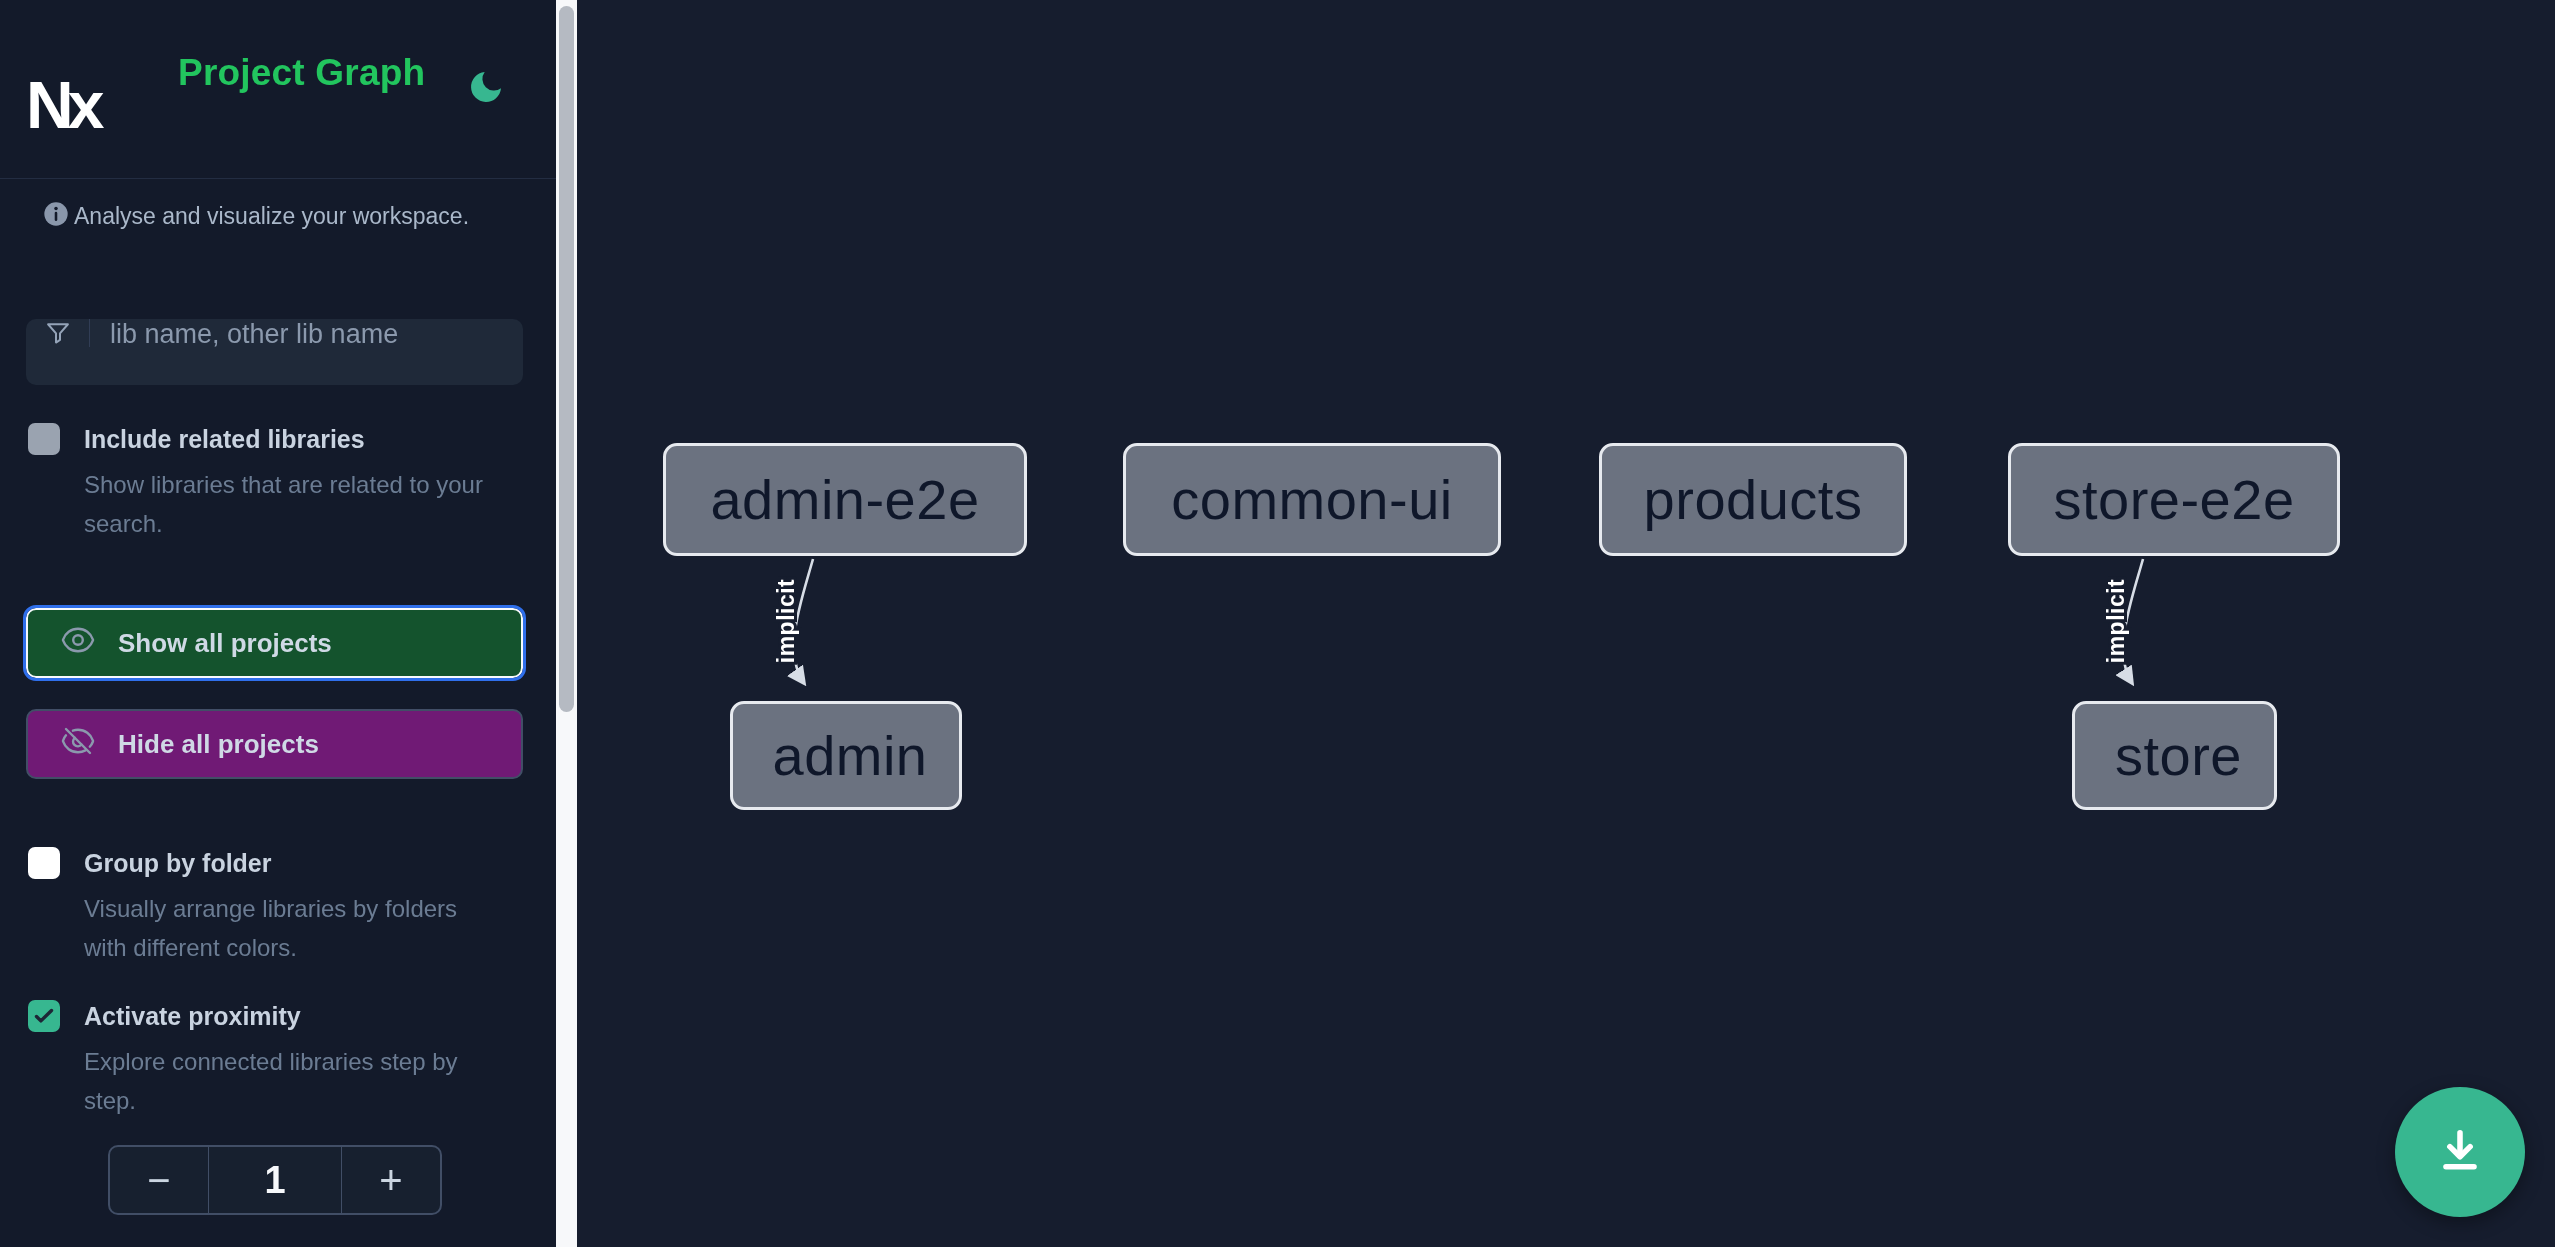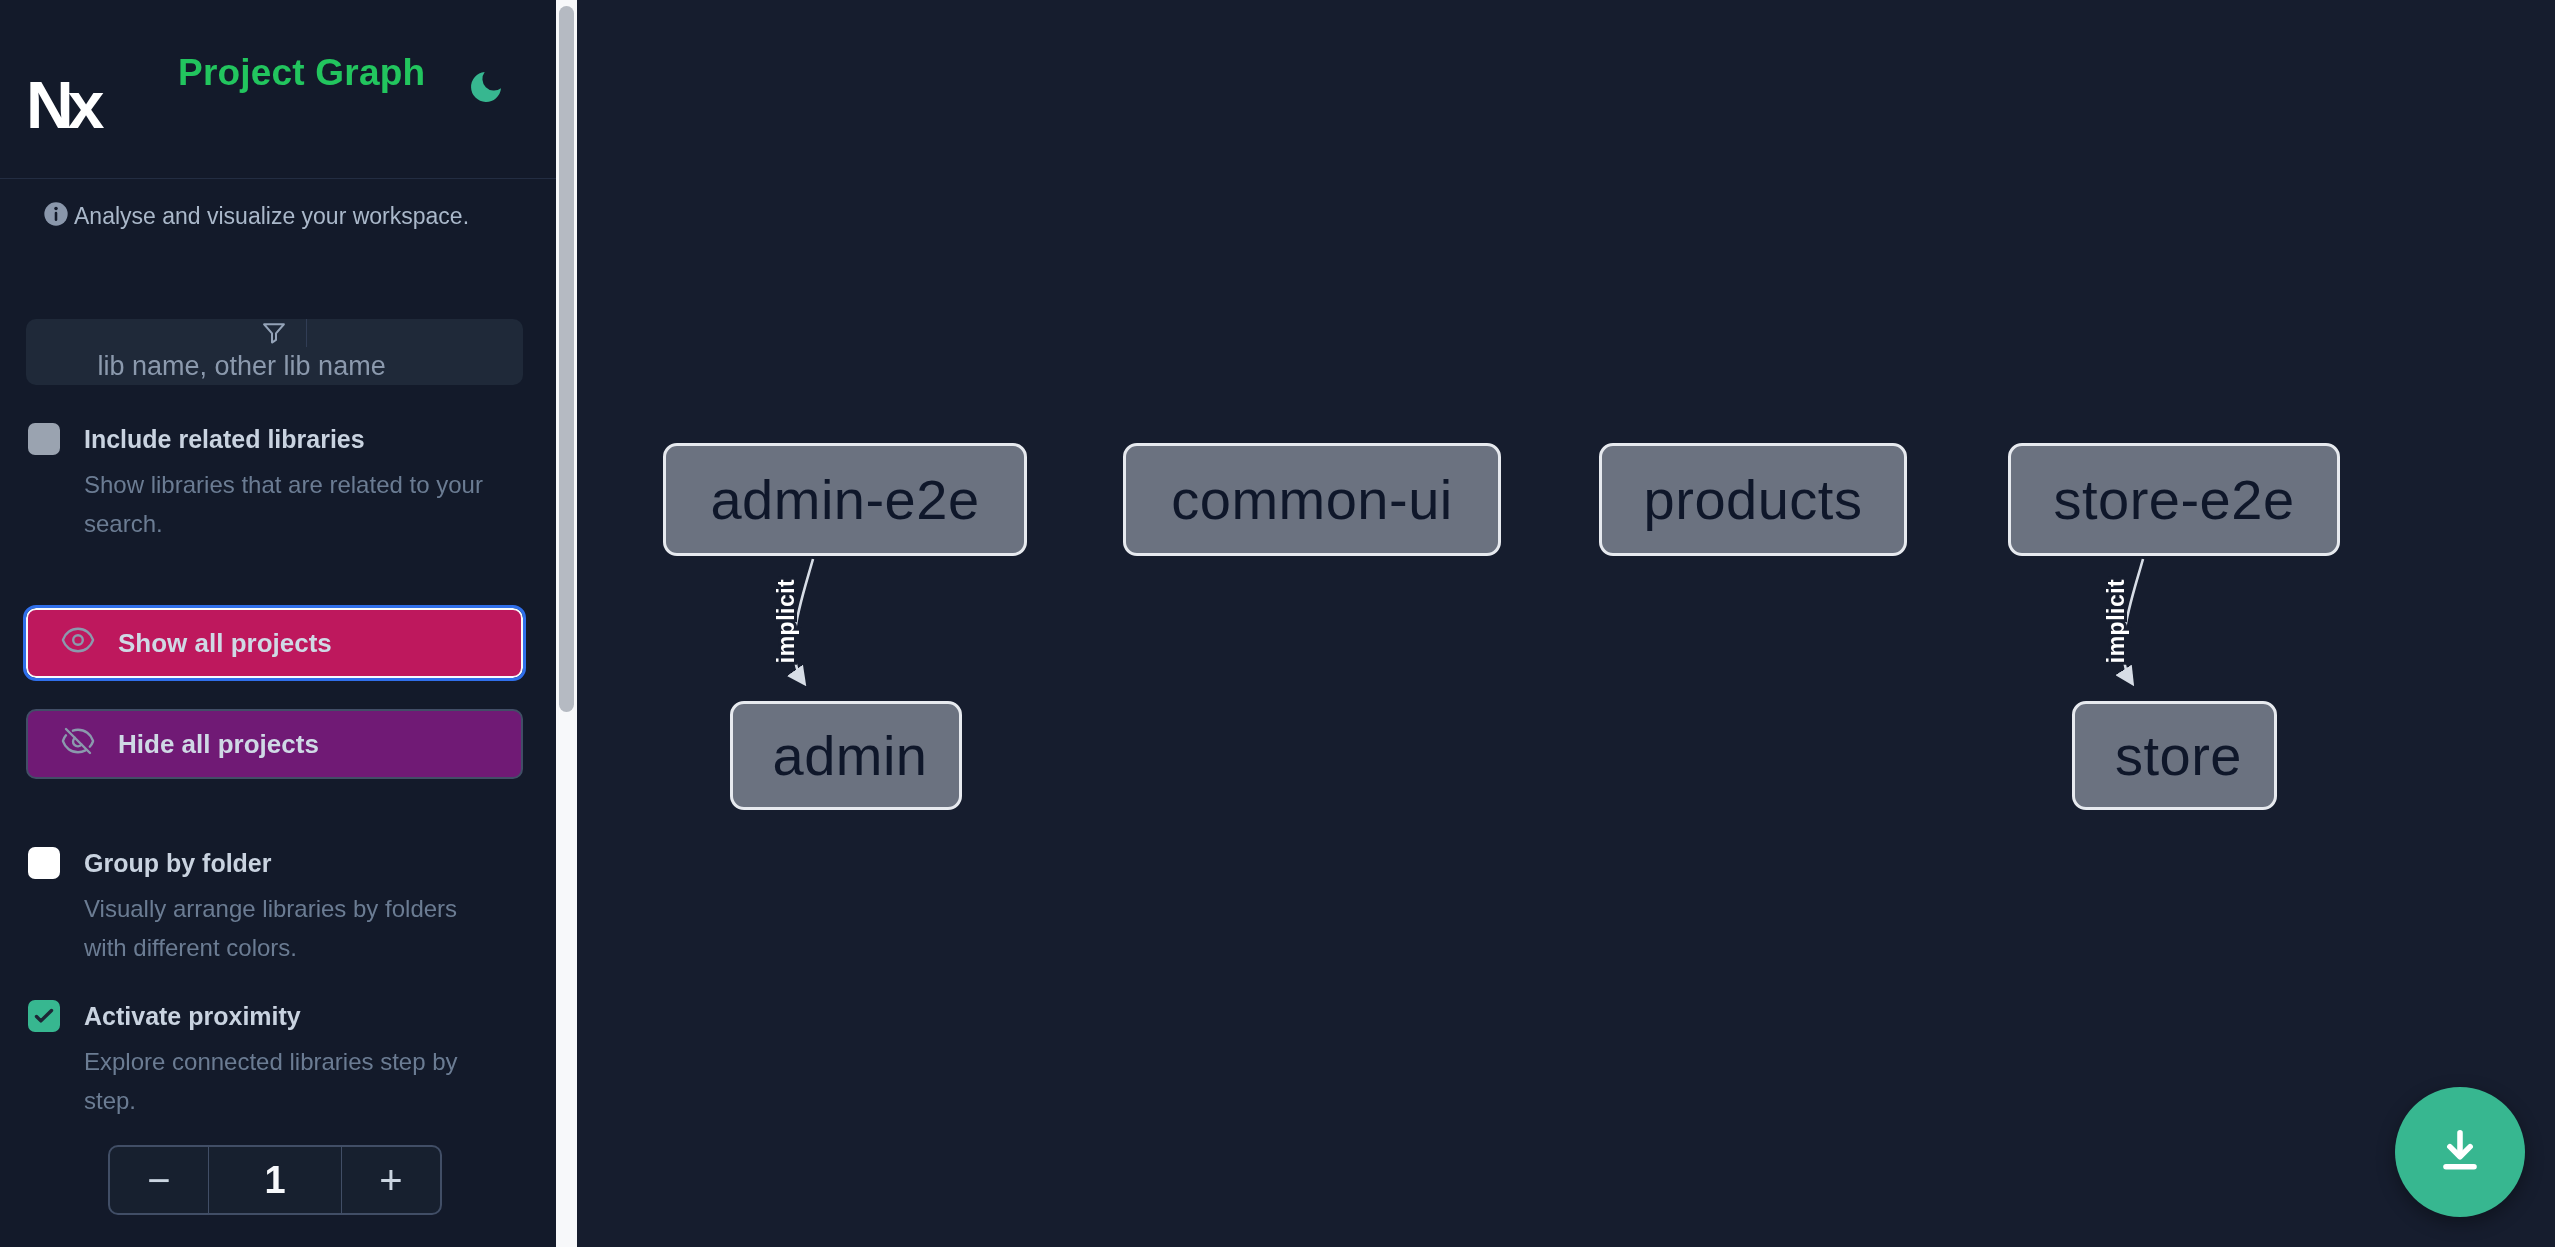--- a/index.html
+++ b/index.html
@@ -12,37 +12,37 @@
   .sidebar { position:absolute; left:0; top:0; width:556px; height:1247px; background:#131a2a; }
 
   .sb-header { position:absolute; top:0; left:0; width:556px; height:179px; border-bottom:1px solid #232d42; }
   .nx-logo { position:absolute; left:26px; top:52px; font-size:66px; font-weight:900; letter-spacing:-6px; color:#ffffff; line-height:1; font-style:normal;margin-top:20px; }
   .page-title { position:absolute; left:178px; top:52px; font-size:37px; font-weight:700; color:#22c55e; letter-spacing:.2px; }
   .theme-toggle { position:absolute; left:464px; top:66px; width:44px; height:44px; background:none; border:none; cursor:pointer; }
 
   .tagline-row { position:absolute; top:200px; left:42px; display:flex; align-items:center; gap:4px; }
   .tagline-text { font-size:23px; color:#aab8ca; }
 
-  .search-box { position:absolute; top:319px; left:26px; width:497px; height:66px; background:#1f2939; border-radius:10px; display:flex; align-items:center; overflow:hidden;flex-direction:column; }
+  .search-box { position:absolute; top:319px; left:26px; width:497px; height:66px; background:#1f2939; border-radius:10px; display:flex; align-items:flex-start; overflow:hidden; }
   .funnel-cell { width:64px; display:flex; align-items:center; justify-content:center; border-right:1px solid #313d55; }
   .search-box input { flex:1; background:transparent; border:none; outline:none; color:#e2e8f0; font-size:27px; padding:0 20px; font-family:"Liberation Sans", sans-serif; }
   .search-box input::placeholder { color:#8b99ad; opacity:1; }
 
   .opt { position:absolute; left:28px; width:478px; }
   .opt-top { display:flex; align-items:center; gap:24px; }
   .checkbox { width:32px; height:32px; border-radius:7px; background:#ffffff; flex:0 0 32px; display:flex; align-items:center; justify-content:center; cursor:pointer; }
   .checkbox.muted { background:#9aa3b0; }
   .checkbox svg { display:none; }
   .checkbox.checked { background:#37b790; }
   .checkbox.checked svg { display:block; }
   .opt-label { font-size:25px; font-weight:700; color:#c9d3e0; }
   .opt-desc { margin:10px 0 0 56px; width:420px; font-size:24px; line-height:39px; color:#6b7c93; }
 
   .sb-btn { position:absolute; left:26px; width:497px; height:70px; border-radius:10px; background:#701a75; border:2px solid #414e66; display:flex; align-items:center; gap:22px; padding-left:32px; color:#cfd9e5; font-size:26px; font-weight:700; cursor:pointer; font-family:"Liberation Sans", sans-serif; }
-  .sb-btn.focused { border:2px solid #f8fafc; outline:3px solid #2f6feb; background:#be185d; }
+  .sb-btn.focused { border:2px solid #f8fafc; outline:3px solid #2f6feb; background:#14532d; }
 
   .stepper { position:absolute; left:108px; top:1145px; width:334px; height:70px; border:2px solid #414e66; border-radius:10px; display:flex; color:#cbd5e1; background:#17202f; }
   .st-btn { width:98px; display:flex; align-items:center; justify-content:center; font-size:40px; font-weight:400; background:none; border:none; color:#cbd5e1; cursor:pointer; font-family:"Liberation Sans", sans-serif; }
   .st-val { flex:1; display:flex; align-items:center; justify-content:center; font-size:38px; font-weight:700; color:#f6f8fb; border-left:1px solid #414e66; border-right:1px solid #414e66; }
 
   
   .sb-track { position:absolute; left:556px; top:0; width:21px; height:1247px; background:#f7f8fa; }
   .sb-thumb { position:absolute; left:3px; top:6px; width:15px; height:706px; border-radius:8px; background:#b5bac2; }
 
   

